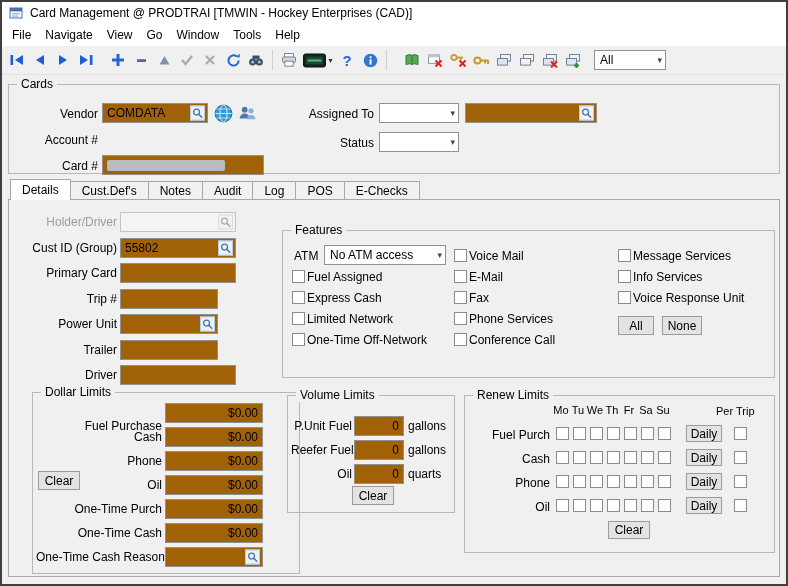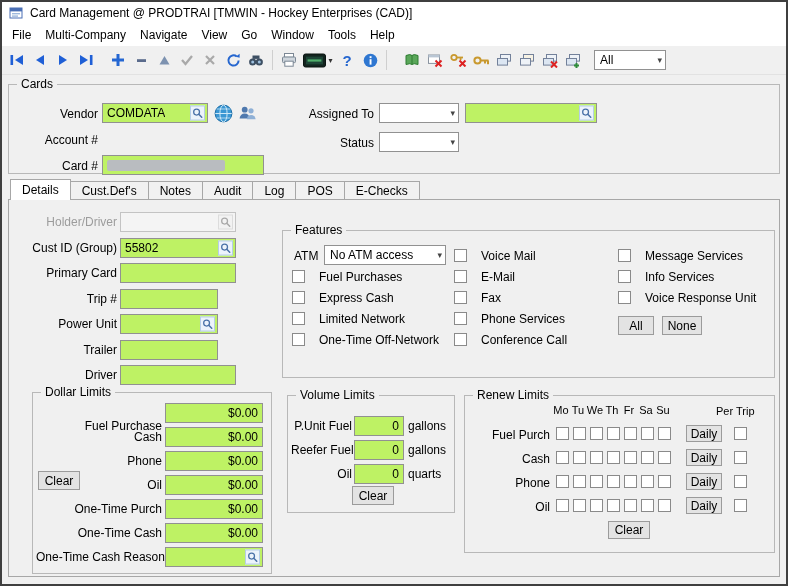--- a/index.html
+++ b/index.html
@@ -17,34 +17,34 @@
   .toolbar { position:absolute; left:0; top:44px; right:0; height:29px; background:#f0f0f0;
              border-bottom:1px solid #e2e2e2; display:flex; align-items:center; padding:0 4px; gap:1px; }
   .tb { width:22px; height:22px; display:flex; align-items:center; justify-content:center; flex:none; }
   .tb-wide { width:34px; height:22px; display:flex; align-items:center; justify-content:center; gap:2px; flex:none; }
   .sep { width:1px; height:20px; background:#cfcfcf; margin:0 4px; flex:none; }
   .sp { width:8px; flex:none; }
 
   
   .lbl { position:absolute; text-align:right; white-space:nowrap; line-height:14px; }
   .llbl { position:absolute; text-align:left; white-space:nowrap; line-height:14px; }
-  .fld { position:absolute; background:#bef264; border:1px solid #919191; height:20px;
+  .fld { position:absolute; background:#a16207; border:1px solid #919191; height:20px;
          display:flex; align-items:center; padding:0 4px; }
   .fld.haslk { padding-right:21px; }
   .fld.right { justify-content:flex-end; }
   .fld .val { white-space:nowrap; overflow:hidden; }
   .fld.dis { background:#f4f4f4; border-color:#c3c3c3; }
   .lk { position:absolute; right:2px; top:50%; transform:translateY(-50%); width:15px; height:15px;
         background:#ecf3fb; border:1px solid #b6cde7; display:flex; align-items:center; justify-content:center; }
   .lk.dis { filter:grayscale(1); opacity:.55; }
   .combo { position:absolute; background:#fff; border:1px solid #919191; height:20px;
            display:flex; align-items:center; padding:0 3px 0 5px; }
   .combo .arr { margin-left:auto; font-size:9px; color:#444; padding-left:4px; }
   .cbx { position:absolute; width:13px; height:13px; background:#fff; border:1px solid #8a8a8a; }
-  .feat { position:absolute; display:flex; align-items:flex-start; gap:14px; }
+  .feat { position:absolute; display:flex; align-items:flex-start; gap:2px; }
   .feat .box { width:13px; height:13px; background:#fff; border:1px solid #8a8a8a; flex:none; margin-top:0; }
   .btn { position:absolute; background:#e3e3e3; border:1px solid #9b9b9b; display:flex;
          align-items:center; justify-content:center; cursor:default; }
   .group { position:absolute; border:1px solid #b8b8b8; }
   .gt { position:absolute; top:-8px; left:8px; background:#f0f0f0; padding:0 4px; line-height:14px; }
 
   
   .tabs { position:absolute; left:8px; top:177px; height:21px; display:flex; align-items:flex-end; }
   .tab { height:19px; padding:0 11px; display:flex; align-items:center; background:#f1f1f1;
          border:1px solid #a7a7a7; border-bottom:none; margin-left:-1px; }
@@ -69,21 +69,20 @@
           <rect x="1" y="2" width="12" height="3.4" fill="#4a6fb5"></rect>
           <rect x="3" y="7" width="8" height="1.4" fill="#9db8dd"></rect>
           <rect x="3" y="9.4" width="6" height="1.4" fill="#9db8dd"></rect>
         </svg>
     </span>
     <span>Card Management @ PRODTRAI [TMWIN - Hockey Enterprises (CAD)]</span>
   </div>
 
   <div class="menubar">
     <span class="menu-item">File</span>
-    <span class="menu-item">Multi-Company</span>
     <span class="menu-item">Navigate</span>
     <span class="menu-item">View</span>
     <span class="menu-item">Go</span>
     <span class="menu-item">Window</span>
     <span class="menu-item">Tools</span>
     <span class="menu-item">Help</span>
   </div>
 
   <div class="toolbar">
     <span class="tb">
@@ -357,21 +356,21 @@
     <span class="gt">Features</span>
   </div>
   <span class="llbl" style="left:292px;top:247px">ATM</span>
   <div class="combo" style="left:322px;top:243px;width:122px">
     <span class="val">No ATM access</span>
     <span class="arr">▾</span>
   </div>
 
   <div class="feat" style="left:290px;top:268px">
       <span class="box"></span>
-      <span>Fuel Purchases</span>
+      <span>Fuel Assigned</span>
     </div>
   <div class="feat" style="left:290px;top:289px">
       <span class="box"></span>
       <span>Express Cash</span>
     </div>
   <div class="feat" style="left:290px;top:310px">
       <span class="box"></span>
       <span>Limited Network</span>
     </div>
   <div class="feat" style="left:290px;top:331px">
@@ -409,21 +408,21 @@
       <span>Info Services</span>
     </div>
   <div class="feat" style="left:616px;top:289px">
       <span class="box"></span>
       <span>Voice Response Unit</span>
     </div>
 
   <span class="btn" style="left:616px;top:314px;width:36px;height:19px">All</span>
   <span class="btn" style="left:660px;top:314px;width:40px;height:19px">None</span>
 
-  <div class="group" style="left:30px;top:390px;width:240px;height:182px">
+  <div class="group" style="left:30px;top:390px;width:268px;height:182px">
     <span class="gt">Dollar Limits</span>
   </div>
   <span class="lbl" style="left:34px;top:417px;width:126px">Fuel Purchase</span>
   <div class="fld right" style="left:163px;top:401px;width:98px">
       <span class="val">$0.00</span>
     </div>
   <span class="lbl" style="left:34px;top:428px;width:126px">Cash</span>
   <div class="fld right" style="left:163px;top:425px;width:98px">
       <span class="val">$0.00</span>
     </div>

